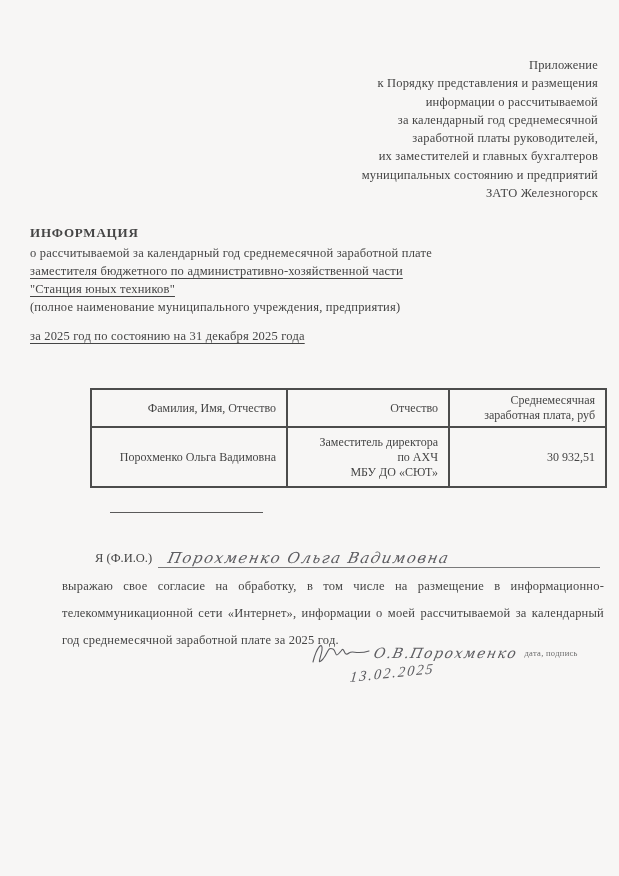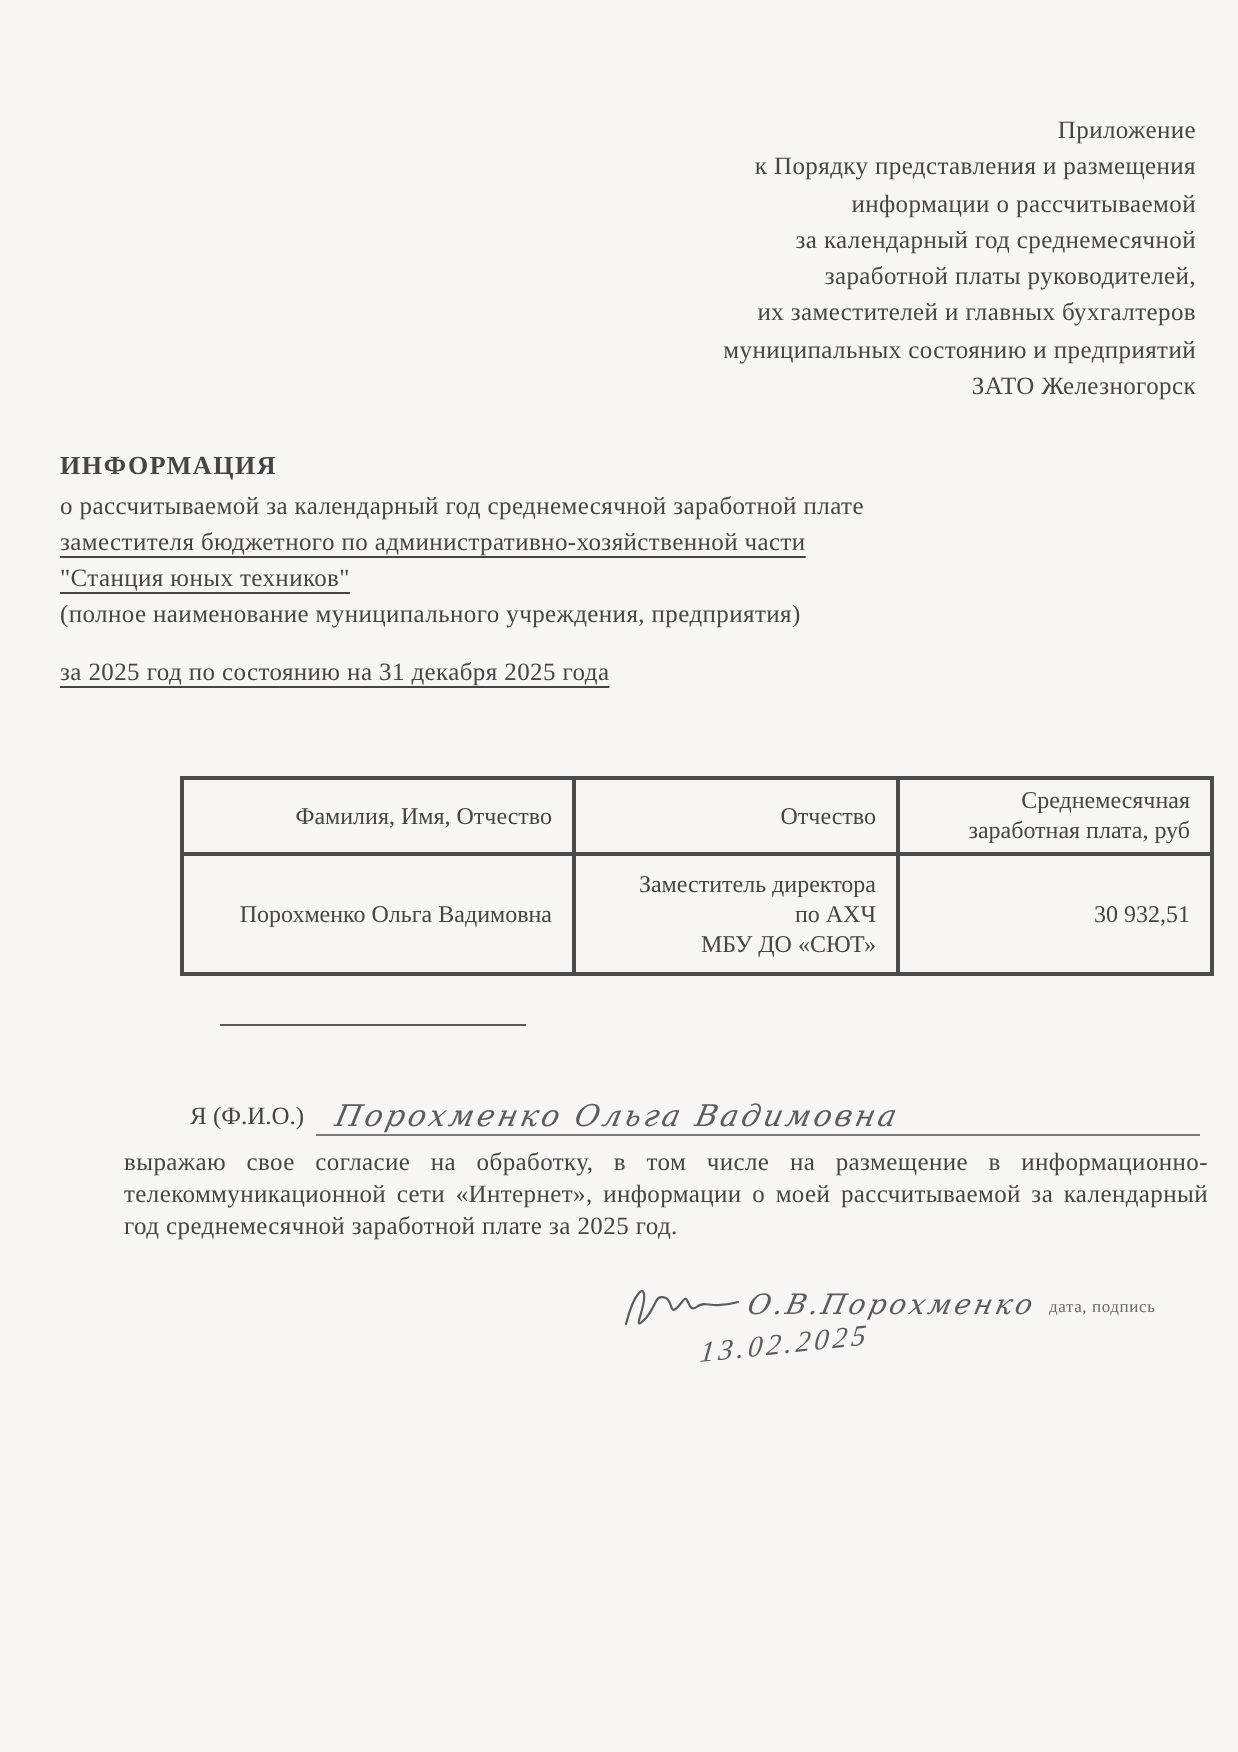--- a/index.html
+++ b/index.html
@@ -56,21 +56,21 @@
     flex:1;border-bottom:1px solid #7a7a7a;padding:0 4px 0 10px;
   }
   .hand{
     font-family:"DejaVu Serif","Liberation Serif",serif;
     font-style:italic;color:var(--hand);
     transform:skewX(-12deg);display:inline-block;letter-spacing:1.5px;
   }
   .consent-line .hand{font-size:15px;}
   .consent-body{
     position:absolute;top:573px;left:62px;width:542px;
-    font-size:12.5px;line-height:16px;text-align:justify;letter-spacing:.2px;
+    font-size:12.5px;line-height:27px;text-align:justify;letter-spacing:.2px;
   }
   
   .sig-block{
     position:absolute;top:638px;left:308px;width:300px;
   }
   .sig-row{display:flex;align-items:center;}
   .sig-row svg{flex:0 0 auto;}
   .sig-name{font-size:14px;margin-left:2px;}
   .sig-label{
     font-size:8.5px;color:#6a6a6a;margin-left:7px;letter-spacing:.3px;white-space:nowrap;

